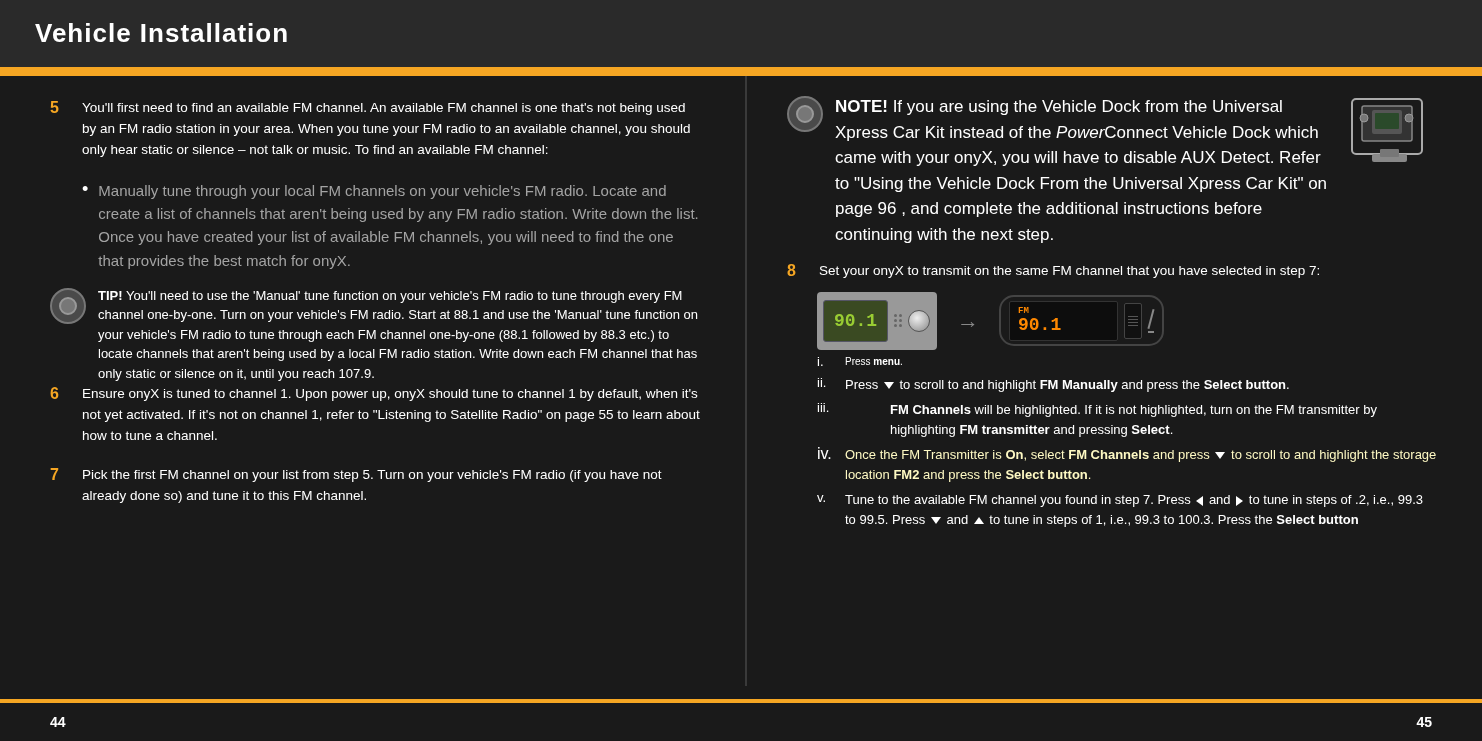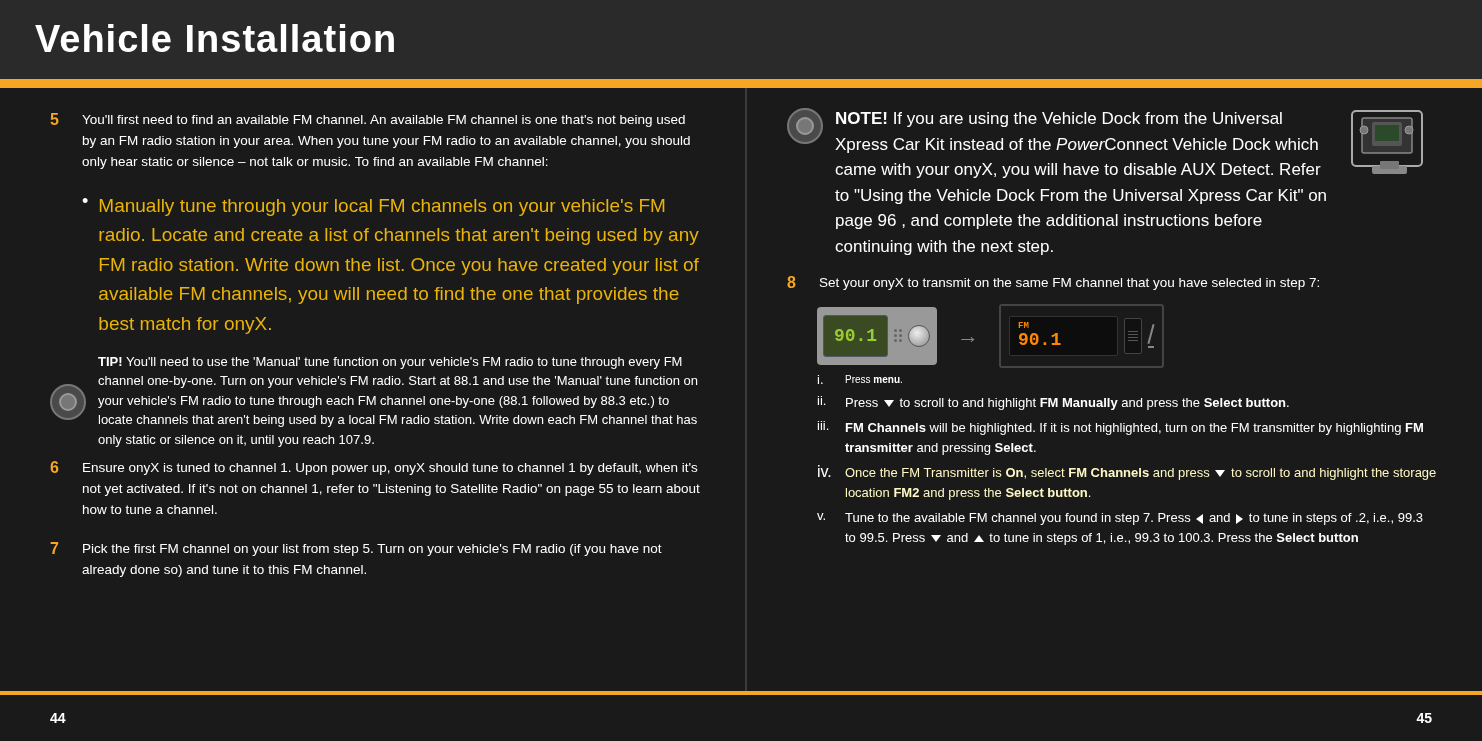--- a/index.html
+++ b/index.html
@@ -12,21 +12,21 @@
     }
 
     .header {
       background: #2a2a2a;
       padding: 18px 35px;
       border-bottom: 4px solid #f5a623;
     }
 
     .header-title {
       color: #ffffff;
-      font-size: 38px;
+      font-size: 26px;
       font-weight: 900;
       letter-spacing: 1px;
     }
 
     .step-item {
       display: flex;
       margin-bottom: 18px;
       align-items: flex-start;
     }
 
@@ -47,22 +47,22 @@
 
     .bullet-dot {
       color: #ffffff;
       font-size: 18px;
       margin-right: 10px;
       margin-top: -3px;
       line-height: 1.5;
     }
 
     .bullet-text {
-      color: #eab308;
-      font-size: 19px;
+      color: #a3a3a3;
+      font-size: 15px;
       line-height: 1.55;
     }
 
     .tip-text {
       color: #ffffff;
       font-size: 13px;
       line-height: 1.5;
     }
 
     .tip-text .tip-label {
@@ -132,21 +132,21 @@
       <div class="step-item">
         <span class="step-number">5</span>
         <span class="step-text">You'll first need to find an available FM channel. An available FM channel is one that's not being used by an FM radio station in your area. When you tune your FM radio to an available channel, you should only hear static or silence – not talk or music. To find an available FM channel:</span>
       </div>
 
       <div style="margin-left:32px; margin-bottom:14px; display:flex; align-items:flex-start;">
         <span class="bullet-dot">•</span>
         <span class="bullet-text">Manually tune through your local FM channels on your vehicle's FM radio. Locate and create a list of channels that aren't being used by any FM radio station. Write down the list.  Once you have created your list of available FM channels, you will need to find the one that provides the best match for onyX.</span>
       </div>
 
-      <div style="display:flex; align-items:center; margin-bottom:9px;">
+      <div style="display:flex; align-items:flex-start; margin-bottom:1px;">
         <div style="width:36px; height:36px; min-width:36px; background:#4a4a4a; border-radius:50%; margin-right:12px; margin-top:2px; border:2px solid #777; display:flex; align-items:center; justify-content:center; flex-shrink:0;">
           <div style="width:18px; height:18px; background:#777; border-radius:50%; border:2px solid #999;"></div>
         </div>
         <div class="tip-text">
           <span class="tip-label">TIP!</span>
           <span>You'll need to use the 'Manual' tune function on your vehicle's FM radio to tune through every FM channel one-by-one. Turn on your vehicle's FM radio.  Start at 88.1 and use the 'Manual' tune function on your vehicle's FM radio to tune through each FM channel one-by-one (88.1 followed by 88.3 etc.) to locate channels that aren't being used by a local FM radio station. Write down each FM channel that has only static or silence on it, until you reach 107.9.</span>
         </div>
       </div>
 
       <div class="step-item">
@@ -215,21 +215,21 @@
             <div style="display:flex; gap:2px;">
                 <div style="width:3px;height:3px;background:#666;border-radius:50%;"></div>
                 <div style="width:3px;height:3px;background:#666;border-radius:50%;"></div>
               </div>
           </div>
           <div style="width:22px; height:22px; background:radial-gradient(circle at 40% 35%, #eee, #888); border-radius:50%; border:1px solid #555; margin-left:2px;"></div>
         </div>
 
         <div style="color:#888; font-size:22px;">→</div>
 
-        <div style="background:#1a1a1a; border:2px solid #444; border-radius:3px; width:165px; height:64px; display:flex; align-items:center; padding:10px 8px; gap:6px;">
+        <div style="background:#1a1a1a; border:2px solid #444; border-radius:15px; width:165px; height:51px; display:flex; align-items:center; padding:10px 8px; gap:6px;">
           <div style="background:#0d0d0d; border:1px solid #333; padding:4px 8px; border-radius:2px; flex:1;">
             <div style="color:#ff8800; font-size:9px; font-weight:bold; font-family:'Courier New',monospace;">FM</div>
             <div style="color:#ff8800; font-size:18px; font-weight:900; font-family:'Courier New',monospace; line-height:1.1;">90.1</div>
           </div>
           <div style="width:18px; height:36px; border:1px solid #444; border-radius:2px; background:#111; display:flex; flex-direction:column; align-items:center; justify-content:center; gap:2px;">
             <div style="width:10px; height:1px; background:#555;"></div>
             <div style="width:10px; height:1px; background:#555;"></div>
             <div style="width:10px; height:1px; background:#555;"></div>
             <div style="width:10px; height:1px; background:#555;"></div>
           </div>
@@ -247,39 +247,39 @@
         <div style="display:flex; align-items:flex-start; margin-bottom:6px;">
           <span style="color:#ffffff; font-size:13px; min-width:28px;">i.</span>
           <span style="color:#ffffff; font-size:10px; line-height:1.5;">Press <strong>menu</strong>.</span>
         </div>
 
         <div style="display:flex; align-items:flex-start; margin-bottom:6px;">
           <span style="color:#ffffff; font-size:13px; min-width:28px;">ii.</span>
           <span style="color:#ffffff; font-size:13px; line-height:1.5;">Press <span class="tri-down"></span> to scroll to and highlight <strong>FM Manually</strong> and press the <strong>Select button</strong>.</span>
         </div>
 
-        <div style="display:flex; align-items:flex-start; margin-bottom:6px;">
+        <div style="display:flex; align-items:flex-start; margin-bottom:6px;gap:45px;">
           <span style="color:#ffffff; font-size:13px; min-width:28px;">iii.</span>
           <span style="color:#ffffff; font-size:13px; line-height:1.5;"><strong>FM Channels</strong> will be highlighted. If it is not highlighted, turn on the FM transmitter by highlighting <strong>FM transmitter</strong> and pressing <strong>Select</strong>.</span>
         </div>
 
         <div style="display:flex; align-items:flex-start; margin-bottom:6px;">
           <span style="color:#ffffff; font-size:16px; min-width:28px;">iv.</span>
           <span style="color:#fef9c3; font-size:13px; line-height:1.5;">Once the FM Transmitter is <strong>On</strong>, select <strong>FM Channels</strong> and press <span class="tri-down"></span> to scroll to and highlight the storage location <strong>FM2</strong> and press the <strong>Select button</strong>.</span>
         </div>
 
         <div style="display:flex; align-items:flex-start; margin-bottom:6px;">
           <span style="color:#ffffff; font-size:13px; min-width:28px;">v.</span>
           <span style="color:#ffffff; font-size:13px; line-height:1.5;">Tune to the available FM channel you found in step 7. Press <span class="tri-left"></span> and <span class="tri-right"></span> to tune in steps of .2, i.e., 99.3 to 99.5. Press <span class="tri-down"></span> and <span class="tri-up"></span> to tune in steps of 1, i.e., 99.3 to 100.3. Press the <strong>Select button</strong></span>
         </div>
 
       </div>
 
     </div>
 
   </div>
 
-  <div style="position:absolute; bottom:0; left:0; right:0; height:50px; background:#1a1a1a; display:flex; align-items:center; border-top:4px solid #f5a623;">
+  <div style="position:absolute; bottom:0; left:0; right:0; height:42px; background:#1a1a1a; display:flex; align-items:center; border-top:4px solid #f5a623;">
     <span style="color:#ffffff; font-size:14px; font-weight:900; padding-left:50px; flex:1;">44</span>
     <span style="color:#ffffff; font-size:14px; font-weight:900; padding-right:50px;">45</span>
   </div>
 
 </div>
 
 </body></html>

